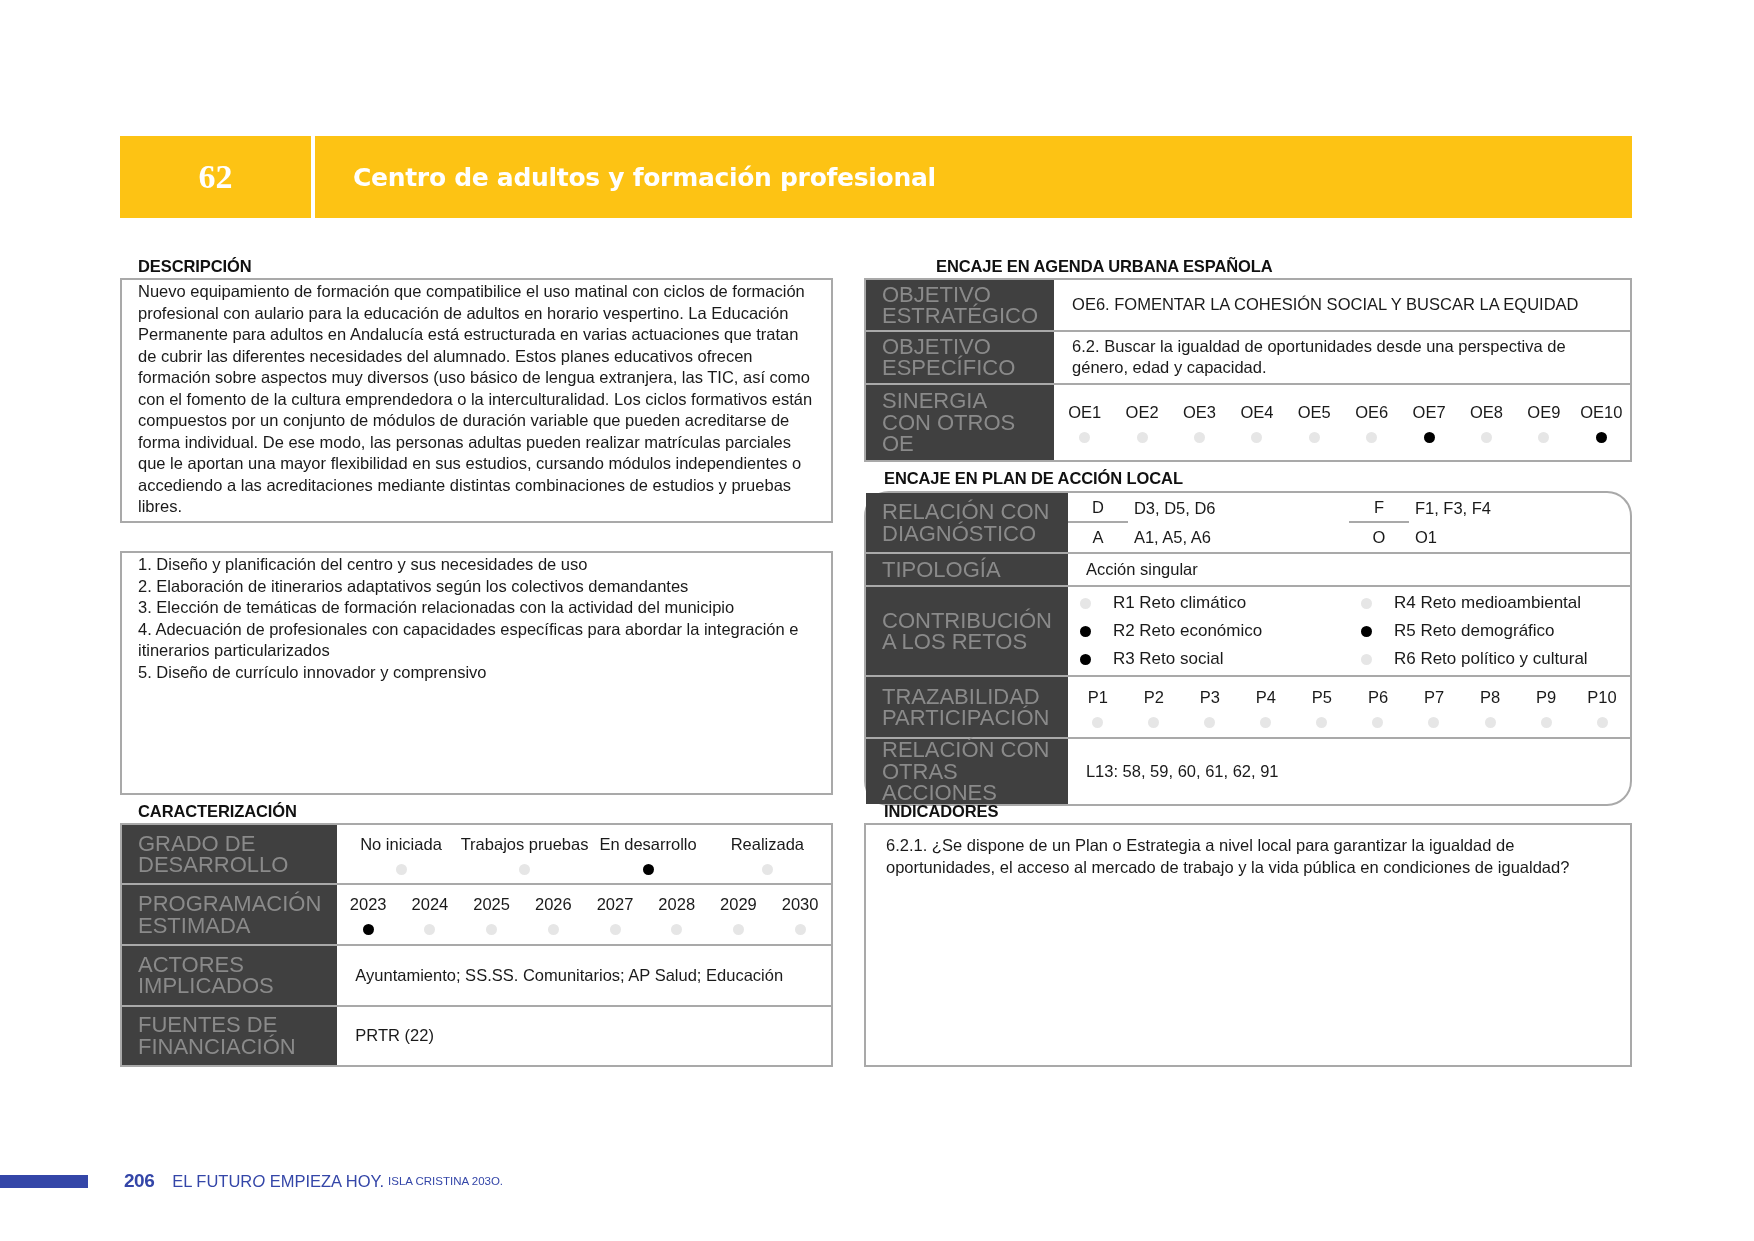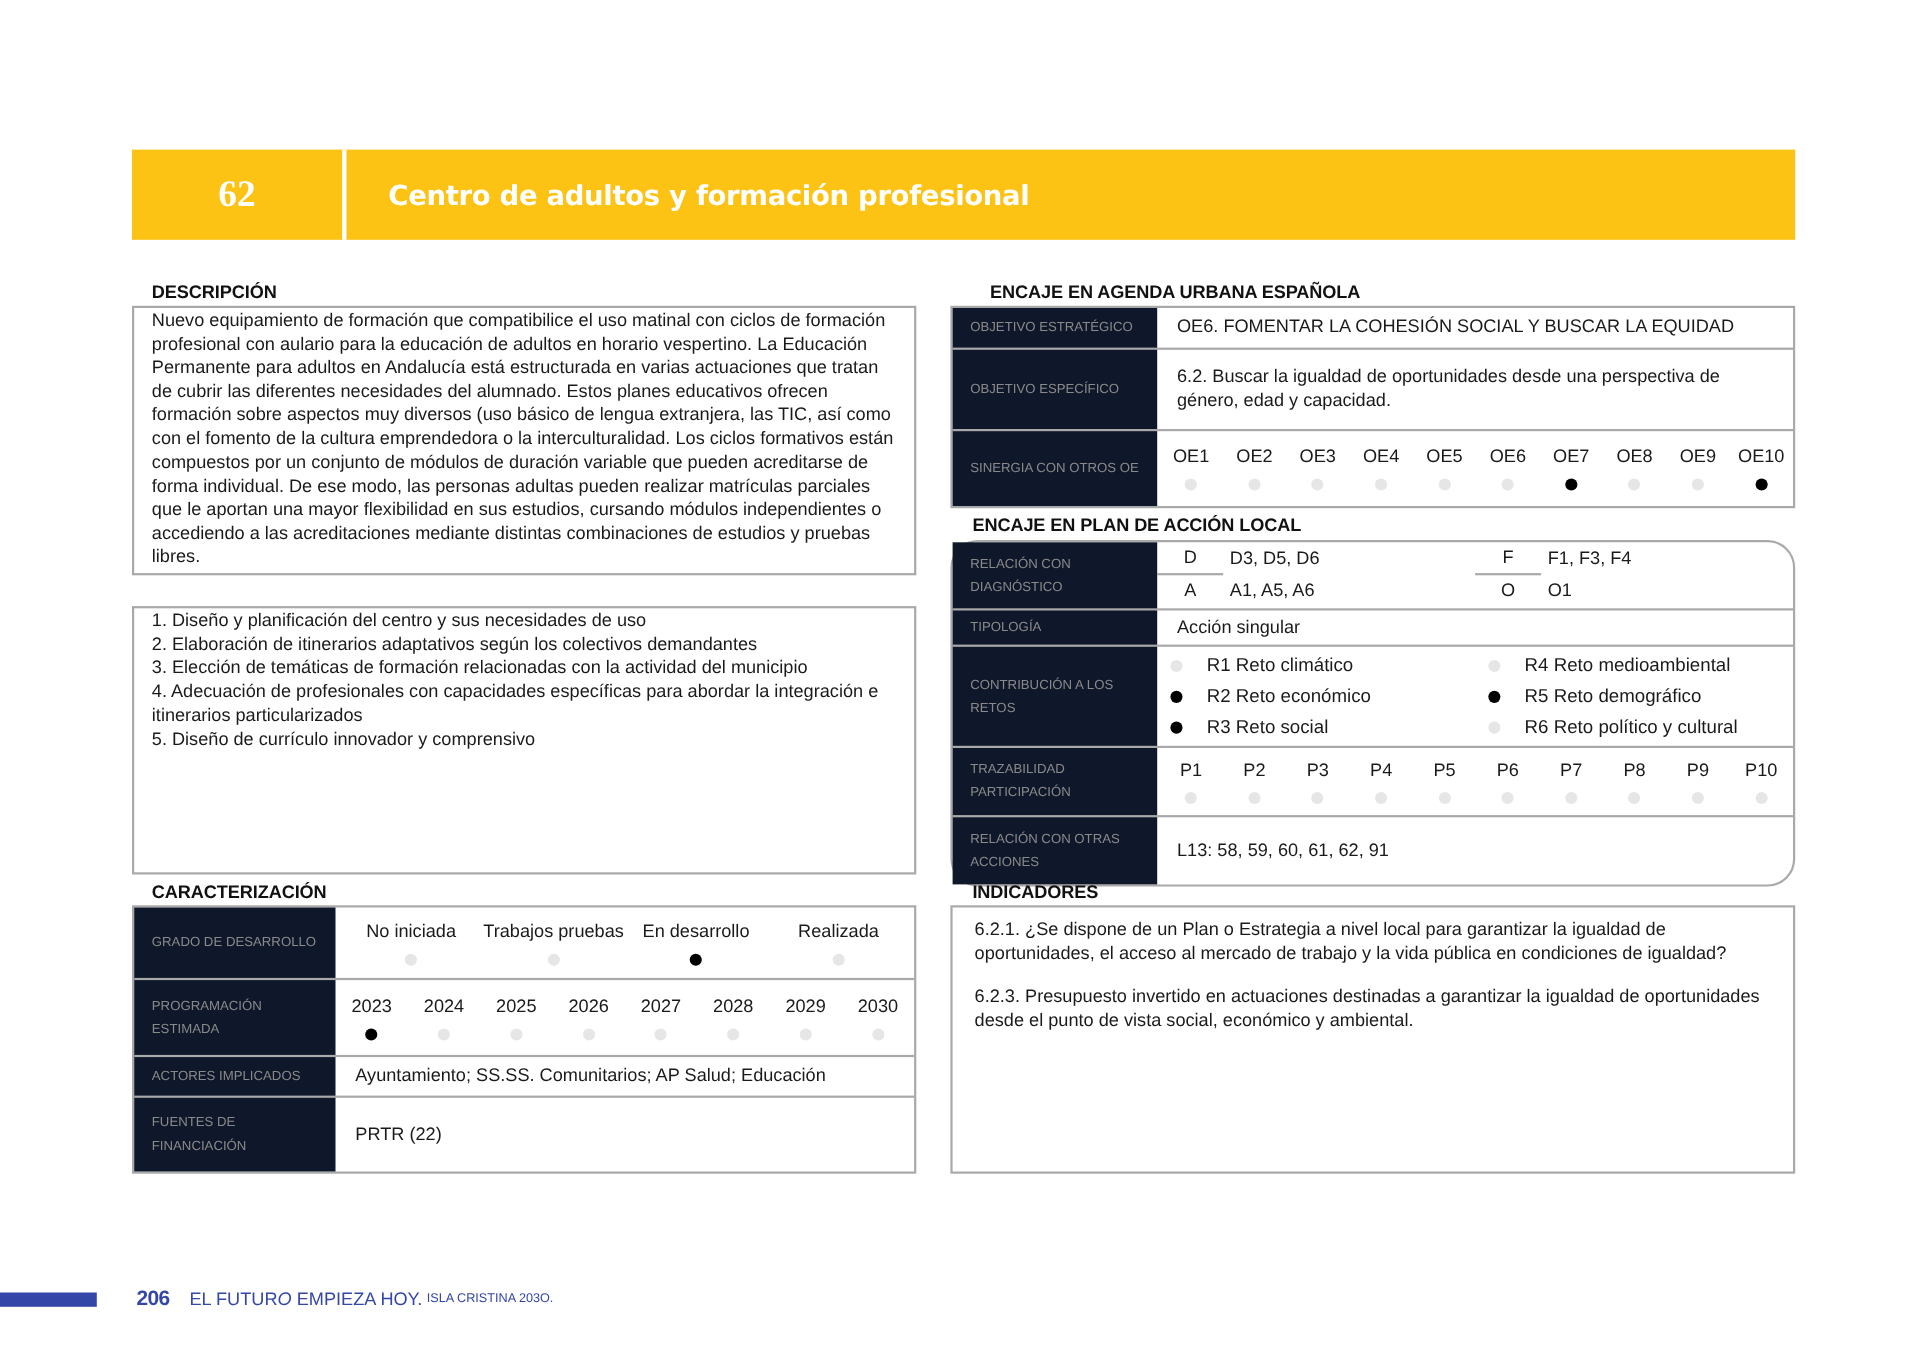--- a/index.html
+++ b/index.html
@@ -10,21 +10,21 @@
   .header .num { width: 195px; height: 100%; display: flex; align-items: center; justify-content: center; color: #fff; font-family: Liberation Serif, serif; font-weight: bold; font-size: 34px; border-right: 4px solid #fff; }
   .header .title { flex: 1; display: flex; align-items: center; padding-left: 38px; color: #fff; font-family: "DejaVu Sans", sans-serif; font-weight: bold; font-size: 25px; letter-spacing: -0.3px; }
 
   .sec-label { position: absolute; font-weight: bold; font-size: 16.5px; color: #111; letter-spacing: -0.1px; }
   .box { position: absolute; border: 2px solid #a9a9a9; background: #fff; }
   .text-box { padding: 1px 16px; font-size: 16.5px; line-height: 21.5px; color: #1a1a1a; }
 
   table.grid { border-collapse: collapse; width: 100%; height: 100%; }
   table.grid td { border-top: 2px solid #a9a9a9; vertical-align: middle; }
   table.grid tr:first-child td { border-top: none; }
-  td.lbl { background: #0f172a; color: #8a8a8a; font-size: 12px; line-height: 21.5px; padding: 0 16px; text-transform: uppercase; }
+  td.lbl { background: #404040; color: #8a8a8a; font-size: 22px; line-height: 21.5px; padding: 0 16px; text-transform: uppercase; }
   td.val { font-size: 16.5px; line-height: 21.5px; padding: 0 18px; color: #1a1a1a; }
 
   .cols { display: flex; width: 100%; }
   .cols .col { flex: 1; display: flex; flex-direction: column; align-items: center; }
   .cols .col .t { font-size: 16.5px; line-height: 20px; color: #1a1a1a; white-space: nowrap; }
   .dot { width: 11px; height: 11px; border-radius: 50%; background: #e6e6e6; margin-top: 10px; }
   .dot.on { background: #000; }
 
   .diag { display: grid; grid-template-columns: 60px 1fr 60px 1fr; grid-template-rows: 29px 29px; width: 100%; }
   .diag .k { text-align: center; font-size: 16.5px; display: flex; align-items: center; justify-content: center; }
@@ -141,21 +141,21 @@
       <td class="val">Ayuntamiento; SS.SS. Comunitarios; AP Salud; Educación</td>
     </tr>
     <tr>
       <td class="lbl">FUENTES DE FINANCIACIÓN</td>
       <td class="val">PRTR (22)</td>
     </tr>
   </tbody>
     </table>
 </div>
 
-<div class="sec-label" style="left:900px; top:257px;">ENCAJE EN AGENDA URBANA ESPAÑOLA</div>
+<div class="sec-label" style="left:936px; top:257px;">ENCAJE EN AGENDA URBANA ESPAÑOLA</div>
 <div class="box" style="left:864px; top:278px; width:768px; height:184px;">
   <table class="grid">
     <colgroup>
         <col style="width:186px">
         <col>
       </colgroup>
     <tbody>
         <tr>
       <td class="lbl">OBJETIVO ESTRATÉGICO</td>
       <td class="val">OE6. FOMENTAR LA COHESIÓN SOCIAL Y BUSCAR LA EQUIDAD</td>
@@ -324,21 +324,20 @@
       <td class="lbl">RELACIÓN CON OTRAS ACCIONES</td>
       <td class="val">L13: 58, 59, 60, 61, 62, 91</td>
     </tr>
   </tbody>
     </table>
 </div>
 
 <div class="sec-label" style="left:884px; top:802px;">INDICADORES</div>
 <div class="box text-box ind" style="left:864px; top:823px; width:768px; height:244px; padding-top:10px; padding-left:20px;">
   <p>6.2.1. ¿Se dispone de un Plan o Estrategia a nivel local para garantizar la igualdad de oportunidades, el acceso al mercado de trabajo y la vida pública en condiciones de igualdad?</p>
-  <p>6.2.3. Presupuesto invertido en actuaciones destinadas a garantizar la igualdad de oportunidades desde el punto de vista social, económico y ambiental.</p>
 </div>
 
 <div class="footer">
   <div class="bar"></div>
   <span class="pg">206</span>
   <span class="brand"><span>EL FUTUR</span><i>O</i><span> EMPIEZA HOY.</span></span>
   <span class="sub">ISLA CRISTINA 203O.</span>
 </div>
 
 </body></html>

